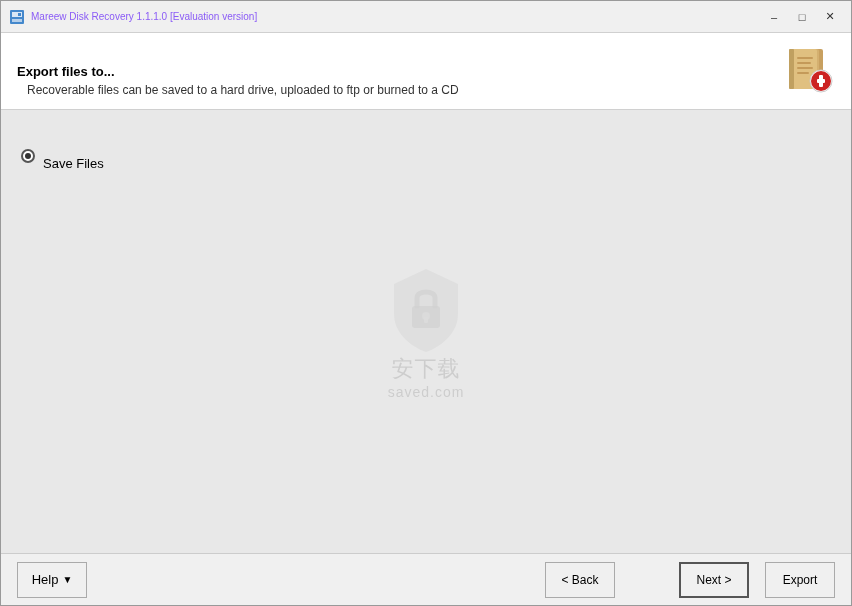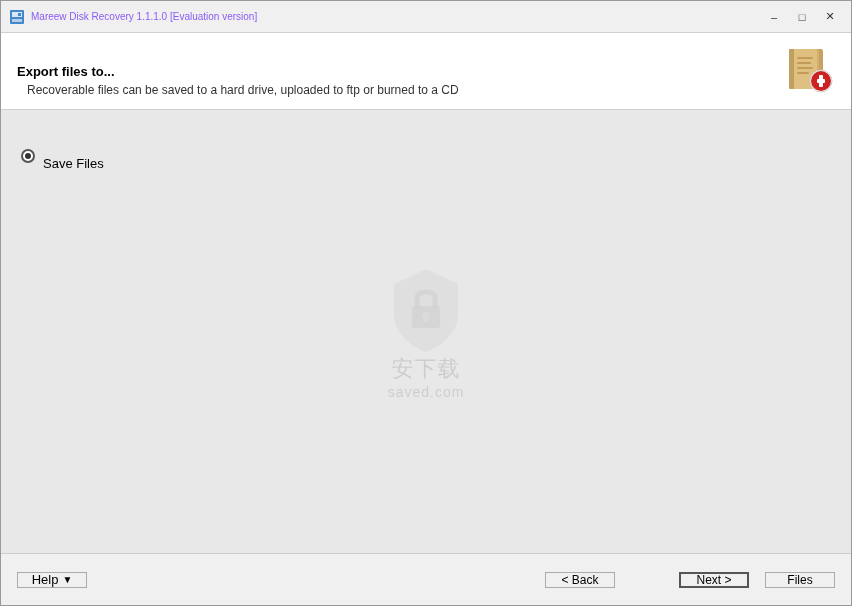--- a/index.html
+++ b/index.html
@@ -192,21 +192,21 @@
     .footer-left {
       flex: 1;
     }
 
     .footer-right {
       display: flex;
       gap: 16px;
     }
 
     .btn {
-      height: 16px;
+      height: 36px;
       min-width: 70px;
       padding: 0 12px;
       border: 1px solid #aaa;
       background: #f0f0f0;
       cursor: pointer;
       font-size: 12px;
       color: #000;
       display: flex;
       align-items: center;
       justify-content: center;
@@ -303,17 +303,17 @@
   <div class="footer">
     <div class="footer-left">
       <button class="btn">
         <span>Help</span>
         <span class="btn-dropdown-arrow">▼</span>
       </button>
     </div>
     <div class="footer-right">
       <button class="btn">&lt; Back</button>
       <button class="btn primary">Next &gt;</button>
-      <button class="btn">Files</button>
+      <button class="btn">Export</button>
     </div>
   </div>
 
 </div>
 
 </body></html>

